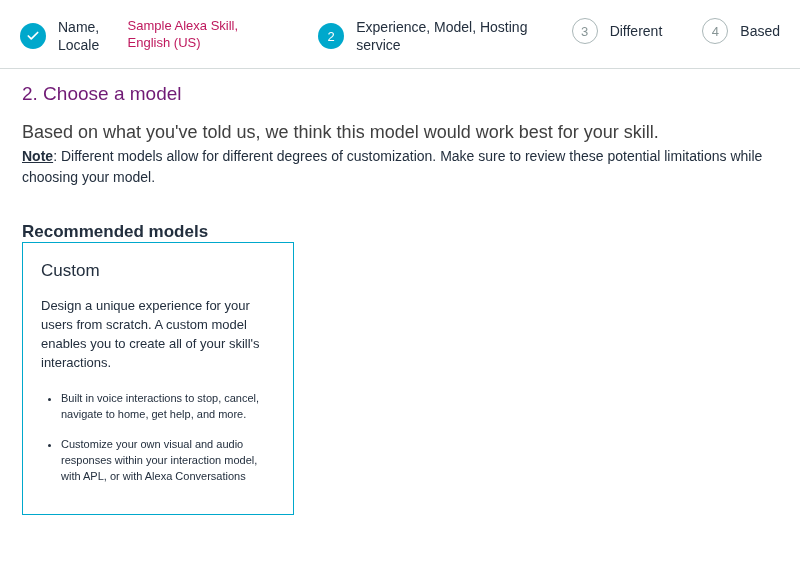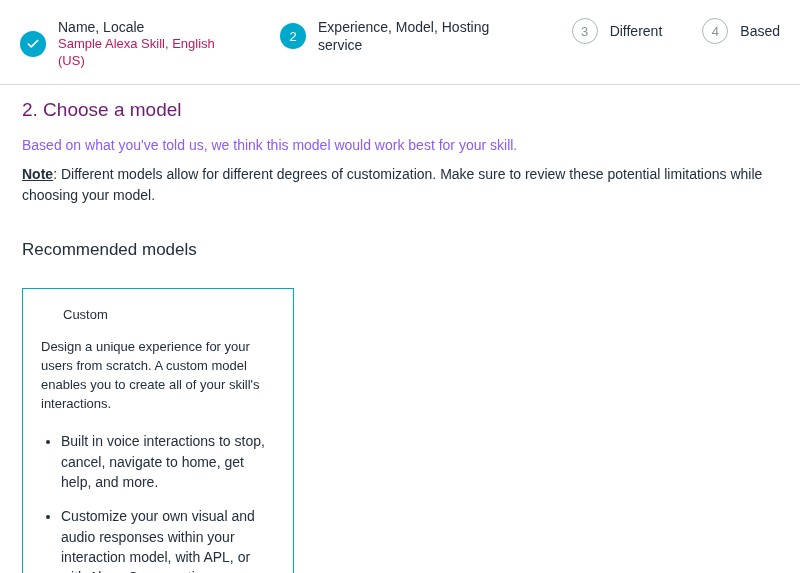--- a/index.html
+++ b/index.html
@@ -3,35 +3,35 @@
   <meta charset="utf-8">
   <style>
     * { box-sizing: border-box; margin: 0; padding: 0; }
     body { font-family: -apple-system, BlinkMacSystemFont, "Segoe UI", Arial, sans-serif; color: #232f3e; background: #fff; width: 800px; }
     .stepper { display: flex; align-items: flex-start; padding: 18px 20px 14px 20px; border-bottom: 1px solid #d5dbdb; gap: 40px; }
     .step { display: flex; align-items: center; gap: 12px; }
     .step-circle { width: 26px; height: 26px; border-radius: 50%; display: flex; align-items: center; justify-content: center; font-size: 13px; flex-shrink: 0; }
     .step-circle.done { background: #00a8cc; color: #fff; }
     .step-circle.active { background: #00a8cc; color: #fff; font-weight: 500; }
     .step-circle.pending { background: #fff; border: 1px solid #aab7b8; color: #879596; }
-    .step-text { display: flex; flex-direction: column; }
+    .step-text { display: flex; }
     .step-title { font-size: 14px; color: #232f3e; line-height: 1.3; }
     .step-sub { font-size: 13px; color: #be185d; line-height: 1.3; }
     .content { padding: 14px 22px; }
     .section-heading { font-size: 19px; font-weight: 400; color: #701a75; margin-bottom: 14px; }
-    .intro { font-size: 14px; color: #8b5cf6; margin-bottom: 8px; line-height: 1.5; }
+    .intro { font-size: 18px; color: #404040; line-height: 1.5; }
     .note { font-size: 14px; color: #232f3e; line-height: 1.5; margin-bottom: 34px; }
     .note-label { font-weight: 700; text-decoration: underline; }
-    .rec-heading { font-size: 17px; font-weight: 400; color: #232f3e; margin-bottom: 28px; }
+    .rec-heading { font-size: 17px; font-weight: 700; color: #232f3e; }
     .card { width: 272px; border: 1px solid #00a8cc; padding: 18px 18px 16px 18px; }
-    .card-title { font-size: 13px; font-weight: 400; color: #232f3e; margin-bottom: 16px; margin-left: 22px; }
+    .card-title { font-size: 17px; font-weight: 400; color: #232f3e; margin-bottom: 16px; }
     .card-desc { font-size: 13px; color: #232f3e; line-height: 1.45; margin-bottom: 18px; }
     .offers-heading { font-size: 14px; font-weight: 700; color: #232f3e; margin-bottom: 10px; }
     .offers-list { list-style: disc; padding-left: 20px; }
-    .offers-list li { font-size: 14px; color: #232f3e; line-height: 1.45; margin-bottom: 14px; }
+    .offers-list li { font-size: 11px; color: #232f3e; line-height: 1.45; margin-bottom: 14px; }
   </style>
 </head>
 <body>
 
 <div class="stepper">
   <div class="step">
     <div class="step-circle done">
       <svg width="14" height="14" viewBox="0 0 24 24" fill="none" stroke="#fff" stroke-width="3" stroke-linecap="round" stroke-linejoin="round">
           <polyline points="20 6 9 17 4 12"></polyline>
         </svg>

